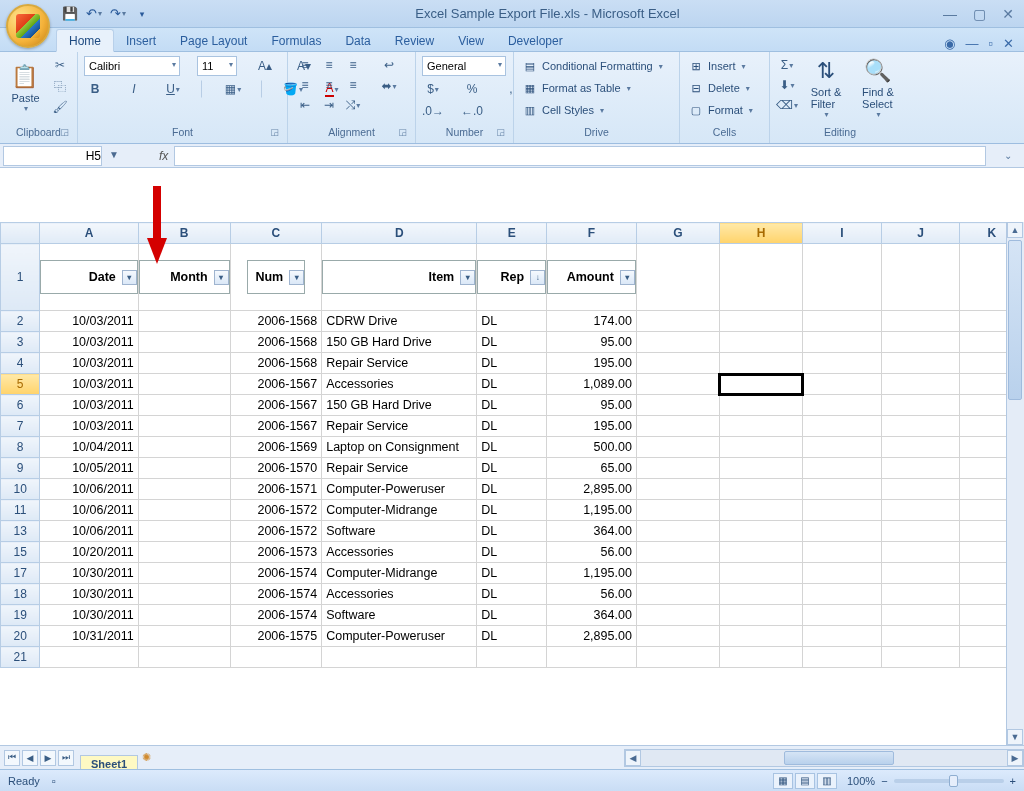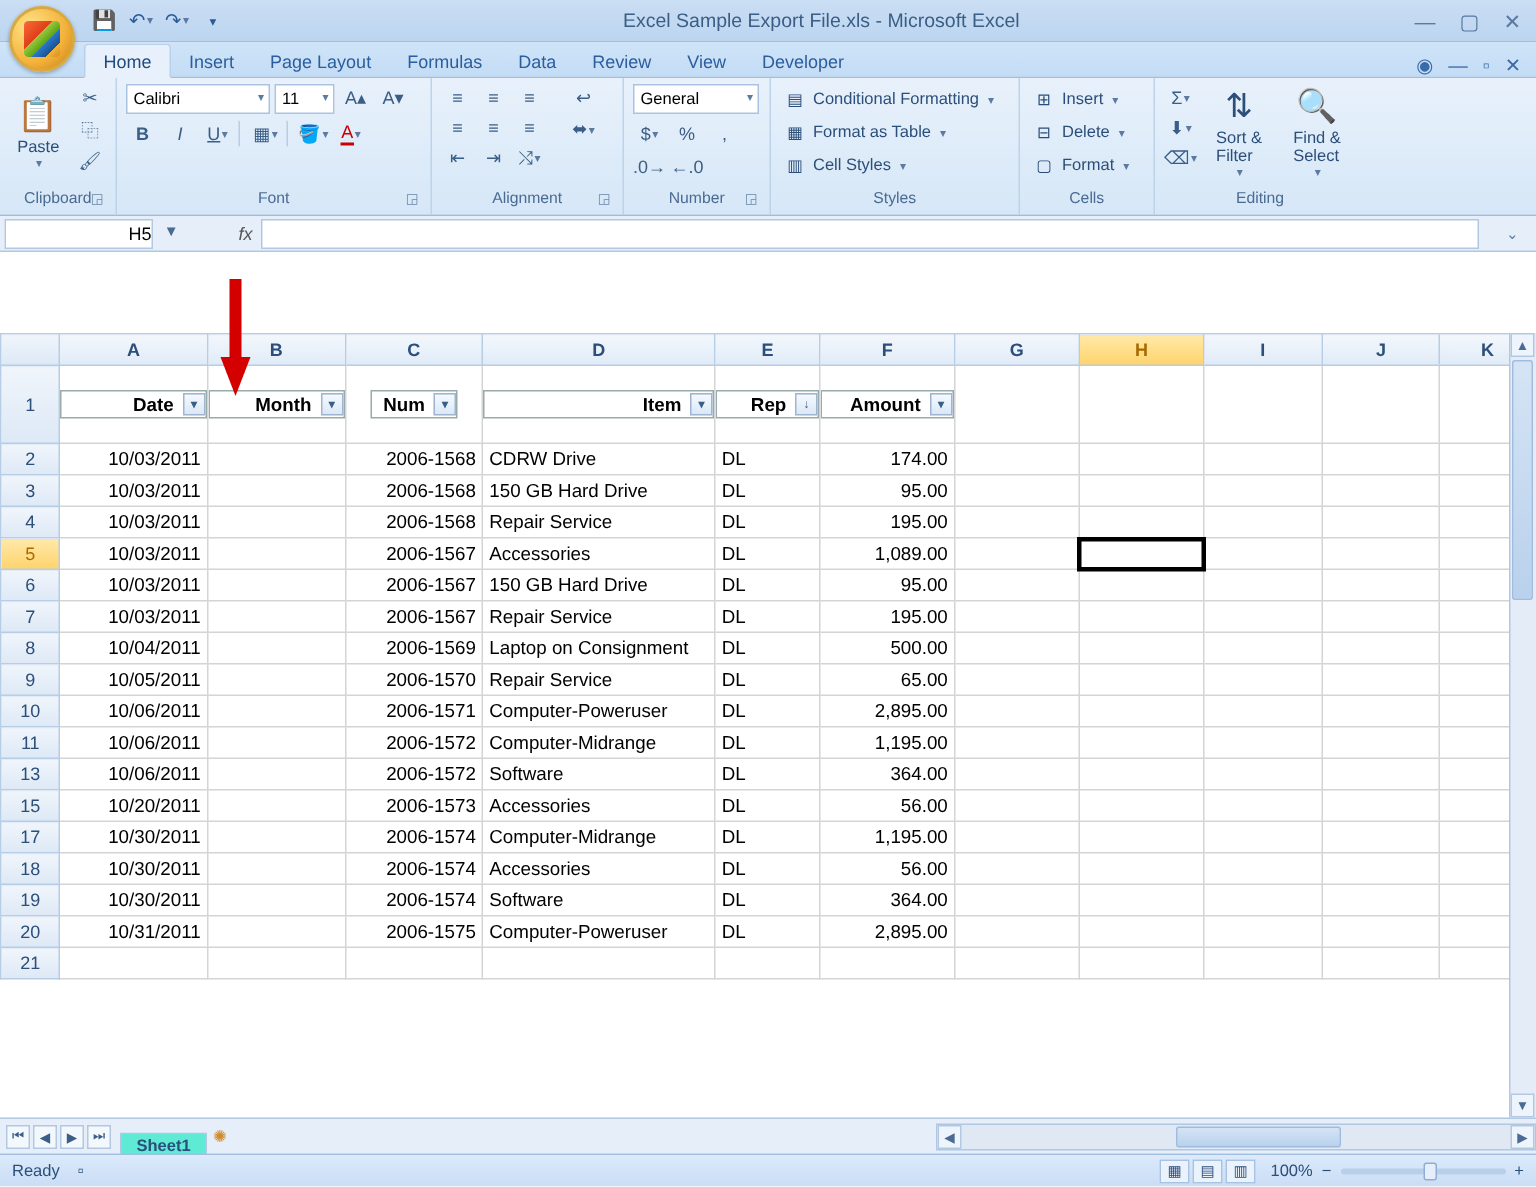--- a/index.html
+++ b/index.html
@@ -30,21 +30,21 @@
 .group { border-right:1px solid #bcd3ea; padding:4px 6px 0; display:flex; flex-direction:column;}
 .group-body { flex:1; display:flex; gap:4px; align-items:flex-start;}
 .group-label { height:17px; font-size:10.5px; color:#4a6b93; text-align:center; position:relative;}
 .group-label .launcher { position:absolute; right:2px; top:1px; font-size:9px; color:#6a87aa;}
 .btn-lg { width:42px; height:64px; display:flex; flex-direction:column; align-items:center; justify-content:center; font-size:11px; color:#2b4f7a; border:1px solid transparent; border-radius:3px;}
 .btn-lg .ico{font-size:22px; margin-bottom:2px;}
 .mini-col { display:flex; flex-direction:column; gap:3px; justify-content:center;}
 .mini { width:22px; height:18px; display:flex; align-items:center; justify-content:center; font-size:12px; color:#3a5e86; border:1px solid transparent;}
 .sel { height:20px; border:1px solid #a9c3e0; background:#fff; font-size:11px; padding:0 14px 0 4px; position:relative; display:flex; align-items:center;}
 .sel::after{content:"▾"; position:absolute; right:3px; top:3px; font-size:8px; color:#5a7aa0;}
-.row { display:flex; gap:3px; align-items:flex-start;}
+.row { display:flex; gap:17px; align-items:center;}
 .align-grid { display:grid; grid-template-columns:repeat(3,22px); grid-auto-rows:18px; gap:2px;}
 .menu-item { display:flex; align-items:center; gap:4px; font-size:11px; color:#2b4f7a; height:20px; padding:0 2px;}
 .menu-item .mi{width:16px;text-align:center;}
 .menu-item .dd{margin-left:2px;font-size:8px;color:#5a7aa0;}
 .dd8{font-size:8px;color:#5a7aa0;margin-left:1px;}
 
 
 .fbar { height:24px; background:#e6eef9; border-bottom:1px solid #b2c8e2; display:flex; align-items:center;}
 .namebox { width:99px; height:20px; margin:0 3px; border:1px solid #b2c8e2; background:#fff; font-size:12px; display:flex; align-items:center; justify-content:flex-end; position:relative;}
 .namebox .nbdd{position:absolute;right:-18px;top:2px;color:#4b6a90;font-size:10px;}
@@ -58,31 +58,31 @@
 
 
 .sheet-wrap { position:absolute; left:0; top:222px; right:0; bottom:46px; display:flex; flex-direction:column; background:#fff;}
 .grid { border-collapse:collapse; table-layout:fixed;}
 .grid th, .grid td { border:1px solid #d4d4d4; font-size:12.5px; height:21px; padding:0 4px; overflow:hidden; white-space:nowrap;}
 .grid td { color:#000;}
 .grid .rh { background:linear-gradient(#f0f5fb,#dde9f6); text-align:center; color:#2b4f7a; font-size:12px; width:36px; border-color:#b7cde5;}
 .grid .ch { background:linear-gradient(#f3f7fc,#e0ebf7); text-align:center; color:#2b4f7a; font-size:12px; border-color:#b7cde5;}
 .grid .rh.sel-rh { background:linear-gradient(#ffe9a8,#ffd36b); color:#a86a00;}
 .grid .ch.sel-ch { background:linear-gradient(#ffe9a8,#ffd36b); color:#a86a00;}
-.filter-hdr { font-weight:bold; display:flex; align-items:center; justify-content:flex-end; gap:4px; background:#fff; border:1px solid #9aa; height:19px;}
+.filter-hdr { font-weight:bold; display:flex; align-items:center; justify-content:flex-end; gap:4px; background:#fff; border:1px solid #9aa; height:34px;}
 .filter-hdr .fbtn { width:15px; height:15px; border:1px solid #9fb4cf; background:linear-gradient(#f5f9fe,#dbe8f7); font-size:8px; display:flex; align-items:center; justify-content:center; color:#3a5e86;}
 .sel-cell { outline:3px solid #000; outline-offset:-2px;}
 .num { text-align:right;}
 .pagebreak { border-right:1px dashed #666 !important;}
 
 
 .bottom { position:absolute; left:0; right:0; bottom:22px; height:24px; background:#e6eef9; border-top:1px solid #b2c8e2; display:flex; align-items:center; font-size:11px;}
 .sheet-nav { display:flex; gap:2px; padding:0 4px;}
 .sheet-nav span{width:16px;height:16px;border:1px solid #b2c8e2;background:#f3f8fd;display:flex;align-items:center;justify-content:center;font-size:9px;color:#3a5e86;}
-.sheet-tab { background:#5eead4; border:1px solid #b2c8e2; border-bottom:none; border-radius:0 0 4px 4px; padding:2px 10px; margin-left:2px; font-weight:bold; color:#2b4f7a;margin-top:12px;}
+.sheet-tab { background:#fef9c3; border:1px solid #b2c8e2; border-bottom:none; border-radius:0 0 4px 4px; padding:2px 10px; margin-left:2px; font-weight:bold; color:#2b4f7a;margin-top:12px;}
 .hscroll { margin-left:auto; height:18px; width:400px; background:#e0e8f3; border:1px solid #b2c8e2; position:relative;}
 .hscroll .thumb{position:absolute;left:40%;top:1px;width:110px;height:14px;background:linear-gradient(#d5e4f5,#b9d1ec);border:1px solid #9fbbdd;border-radius:2px;}
 .hscroll .arr{position:absolute;top:0;width:16px;height:16px;border:1px solid #b2c8e2;background:#eef4fb;font-size:9px;display:flex;align-items:center;justify-content:center;color:#4a6b93;}
 .hscroll .arr.l{left:0;} .hscroll .arr.r{right:0;}
 
 .status { position:absolute; left:0; right:0; bottom:0; height:22px; background:linear-gradient(#dceafc,#c9ddf5); border-top:1px solid #9fbfe0; display:flex; align-items:center; font-size:11px; color:#2b4f7a; padding:0 8px;}
 .status .views { margin-left:auto; display:flex; gap:2px;}
 .status .views span{width:20px;height:16px;border:1px solid #a8c3e2;background:#eaf2fc;font-size:10px;display:flex;align-items:center;justify-content:center;}
 .status .zoom { margin-left:10px; display:flex; align-items:center; gap:6px;}
 .status .slider { width:110px; height:4px; background:#b9cfe9; position:relative; border-radius:2px;}
@@ -241,21 +241,21 @@
             <span>Format as Table</span>
             <span class="dd">▾</span>
           </div>
       <div class="menu-item">
             <span class="mi">▥</span>
             <span>Cell Styles</span>
             <span class="dd">▾</span>
           </div>
     </div>
       </div>
-    <div class="group-label"><span>Styles</span></div>
+    <div class="group-label"><span>Drive</span></div>
   </div>
 
   <div class="group" style="width:90px;">
     <div class="group-body">
         <div class="mini-col" style="gap:2px;">
       <div class="menu-item">
             <span class="mi">⊞</span>
             <span>Insert</span>
             <span class="dd">▾</span>
           </div>

